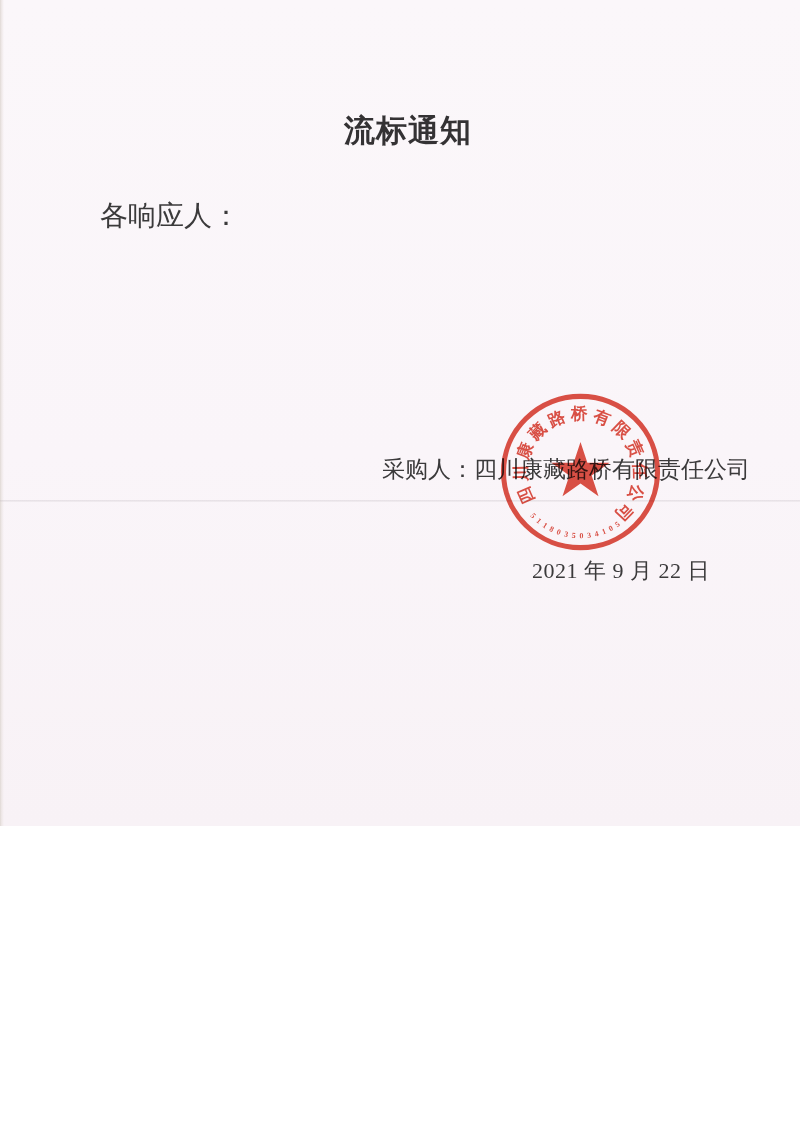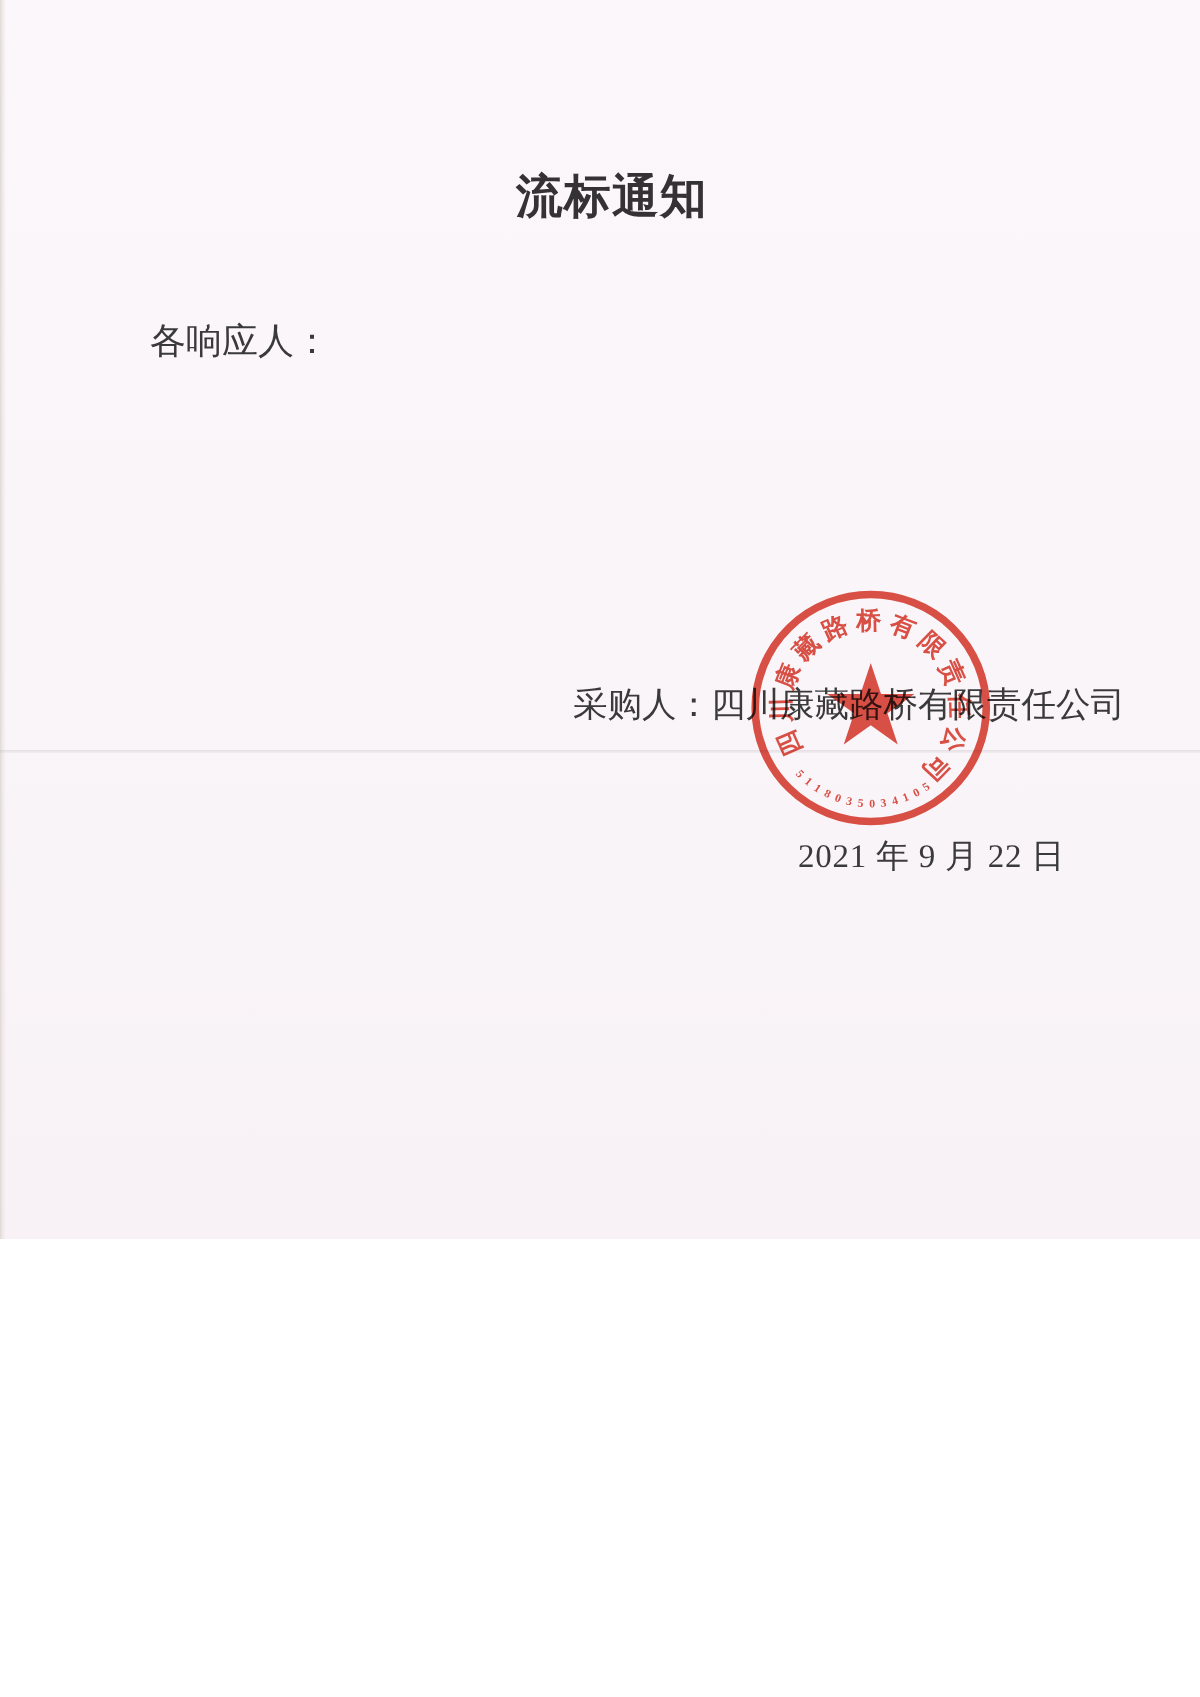--- a/index.html
+++ b/index.html
@@ -32,22 +32,22 @@
     left: 0; width: 800px; top: 110px;
     text-align: center;
     transform: translateX(8px);
     font-size: 31px;
     font-weight: bold;
     letter-spacing: 1px;
     color: #343234;
   }
   .salutation {
     position: absolute;
-    left: 100px; top: 206px;
-    font-size: 24px;
+    left: 100px; top: 193px;
+    font-size: 28px;
     line-height: 45px;
   }
   .body-para {
     position: absolute;
     left: 100px; top: 238px;
     width: 628px;
     font-size: 22.5px;
     line-height: 45px;
   }
   .body-line { width: 100%; }

